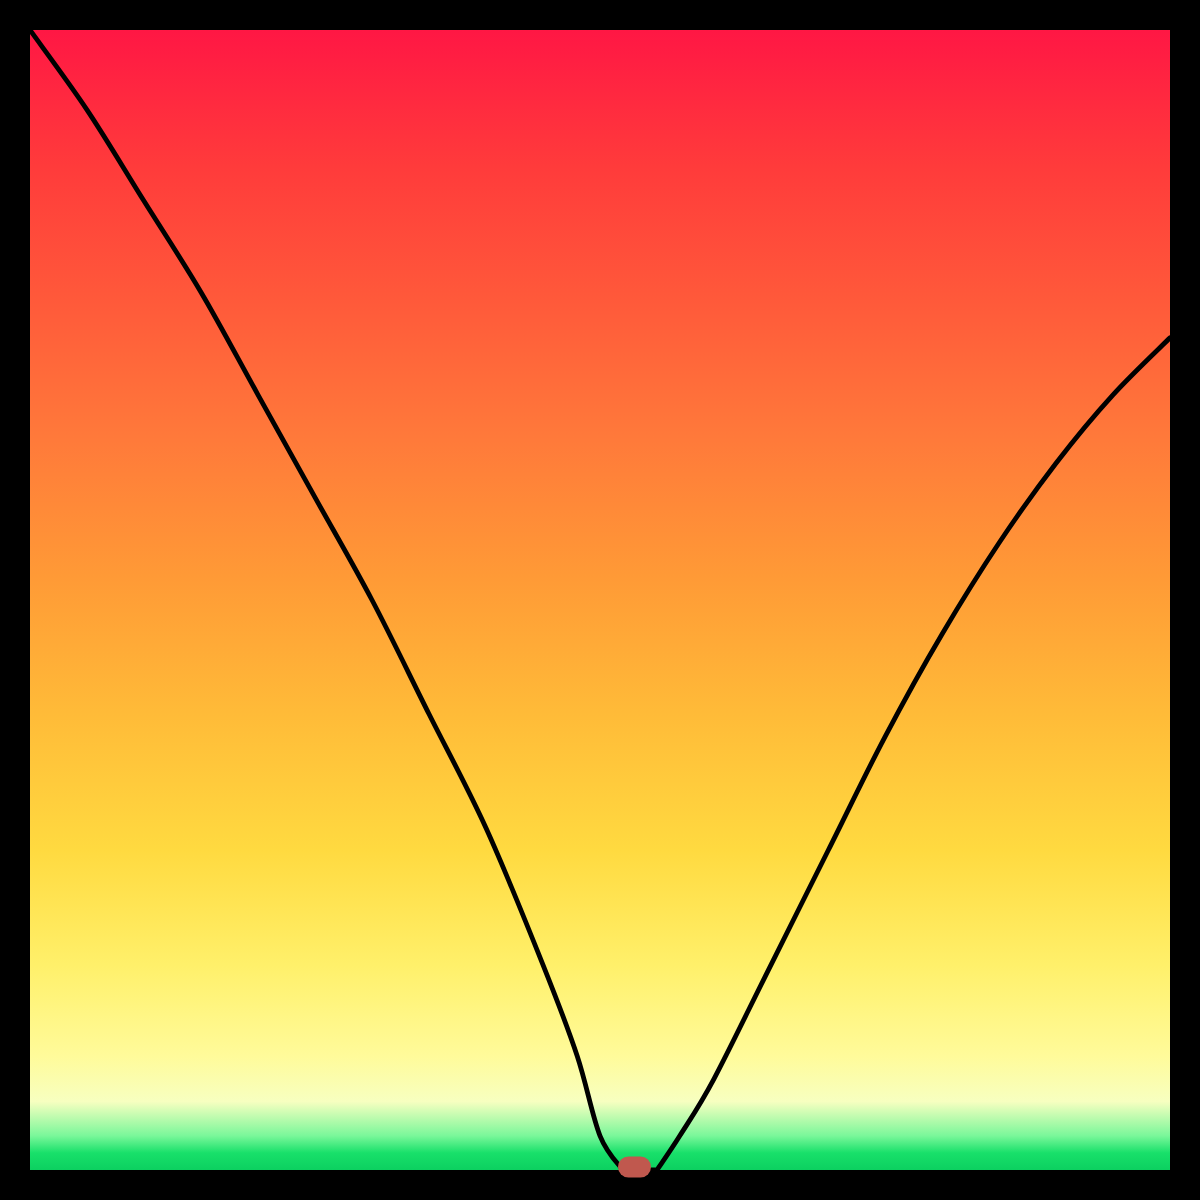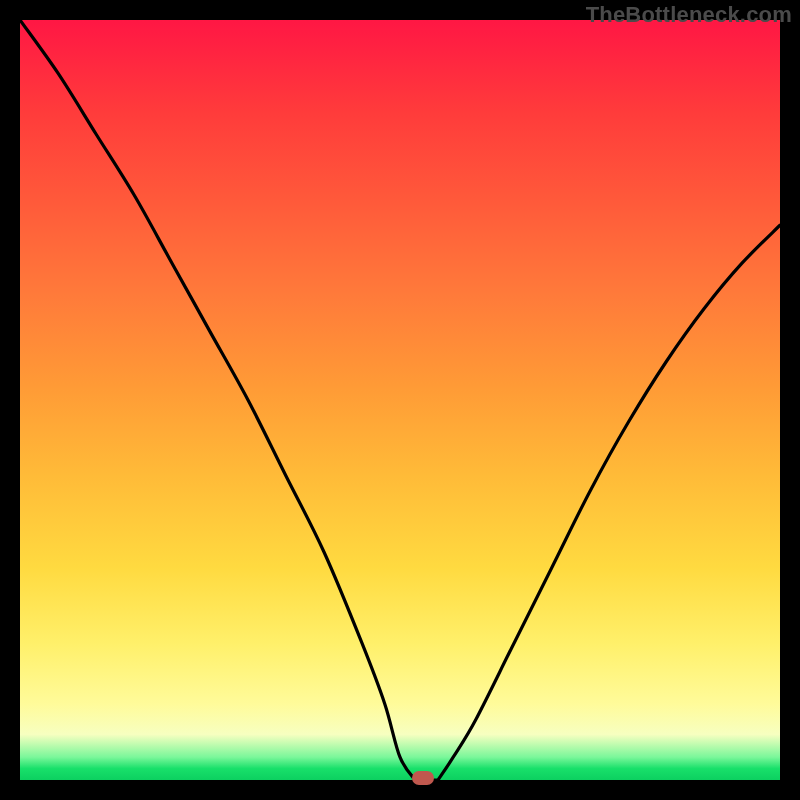--- a/index.html
+++ b/index.html
@@ -73,14 +73,13 @@
 <div class="frame">
 
   <div class="plot-area"></div>
 
   <svg class="overlay" viewBox="0 0 760 760" preserveAspectRatio="none">
     <path d="M 0.0 0.0 C 6.3 8.9, 25.3 34.2, 38.0 53.2 C 50.7 72.2, 63.3 93.7, 76.0 114.0 C 88.7 134.3, 101.3 153.3, 114.0 174.8 C 126.7 196.3, 139.3 220.4, 152.0 243.2 C 164.7 266.0, 177.3 288.8, 190.0 311.6 C 202.7 334.4, 215.3 355.9, 228.0 380.0 C 240.7 404.1, 253.3 430.7, 266.0 456.0 C 278.7 481.3, 291.3 504.1, 304.0 532.0 C 316.7 559.9, 331.9 597.9, 342.0 623.2 C 352.1 648.5, 358.5 665.0, 364.8 684.0 C 371.1 703.0, 374.9 724.5, 380.0 737.2 C 385.1 749.9, 392.7 756.2, 395.2 760.0 L 418.0 760.0 L 418.0 760.0 C 420.5 756.2, 426.9 747.3, 433.2 737.2 C 439.5 727.1, 445.9 718.2, 456.0 699.2 C 466.1 680.2, 481.3 648.5, 494.0 623.2 C 506.7 597.9, 519.3 572.5, 532.0 547.2 C 544.7 521.9, 557.3 495.3, 570.0 471.2 C 582.7 447.1, 595.3 424.3, 608.0 402.8 C 620.7 381.3, 633.3 361.0, 646.0 342.0 C 658.7 323.0, 671.3 305.3, 684.0 288.8 C 696.7 272.3, 709.3 257.1, 722.0 243.2 C 734.7 229.3, 753.7 211.5, 760.0 205.2" fill="none" stroke="#000" stroke-width="3.2" stroke-linejoin="round" stroke-linecap="round"></path>
   </svg>
 
   <div class="marker" style="left: 411.8px; top: 771px;"></div>
 
-  <div class="watermark">TheBottleneck.com</div>
 </div>
 
 </body></html>

